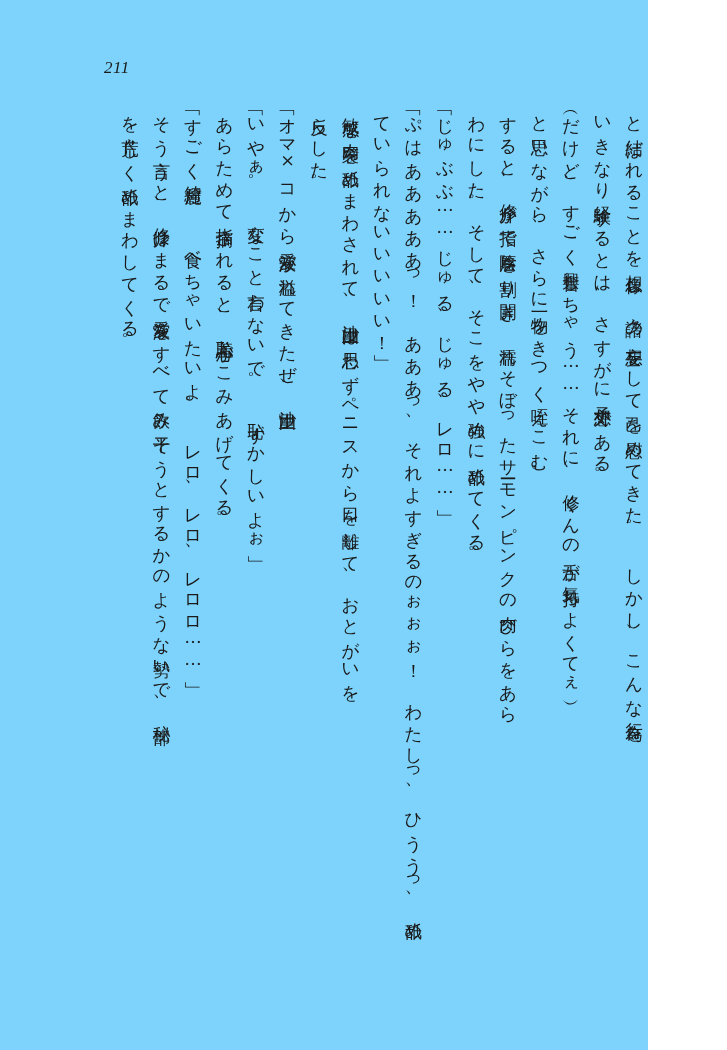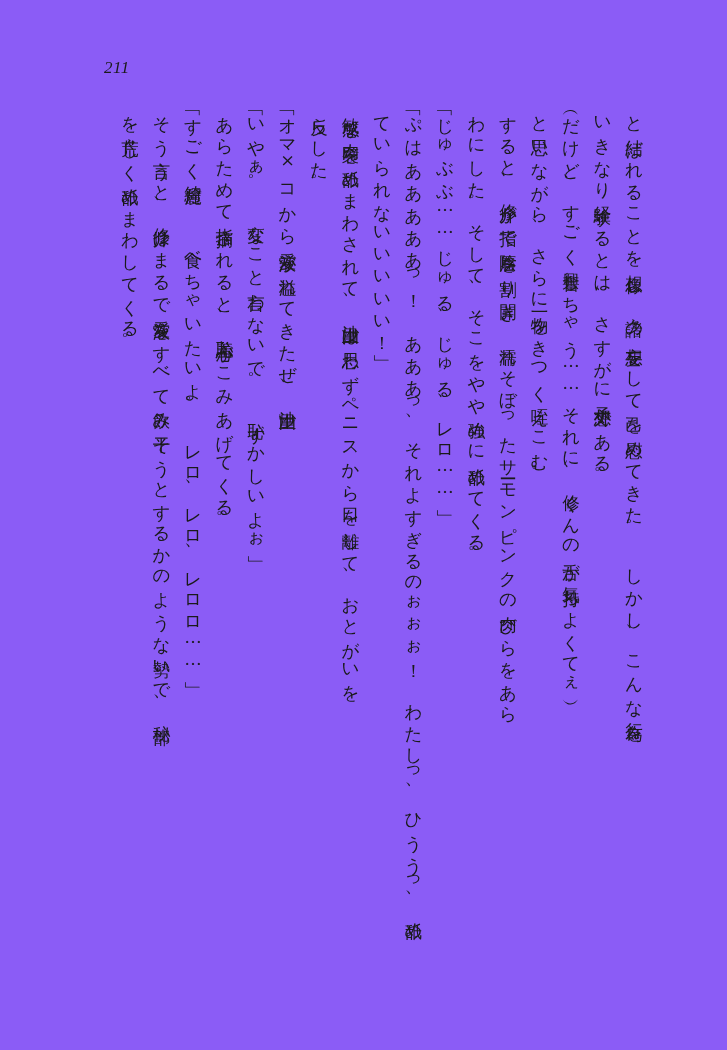--- a/index.html
+++ b/index.html
@@ -9,23 +9,23 @@
   }
   body {
     width: 727px;
     height: 1050px;
     overflow: hidden;
     font-family: "Liberation Serif", serif;
     color: #1a1a1a;
   }
   .page {
     position: relative;
-    width: 727px;
+    width: 648px;
     height: 1050px;
-    background: #8b5cf6;
+    background: #7dd3fc;
     box-sizing: border-box;
   }
   .page-number {
     position: absolute;
     left: 104px;
     top: 58px;
     font-family: "Liberation Serif", serif;
     font-style: italic;
     font-size: 17px;
     letter-spacing: 0.5px;

